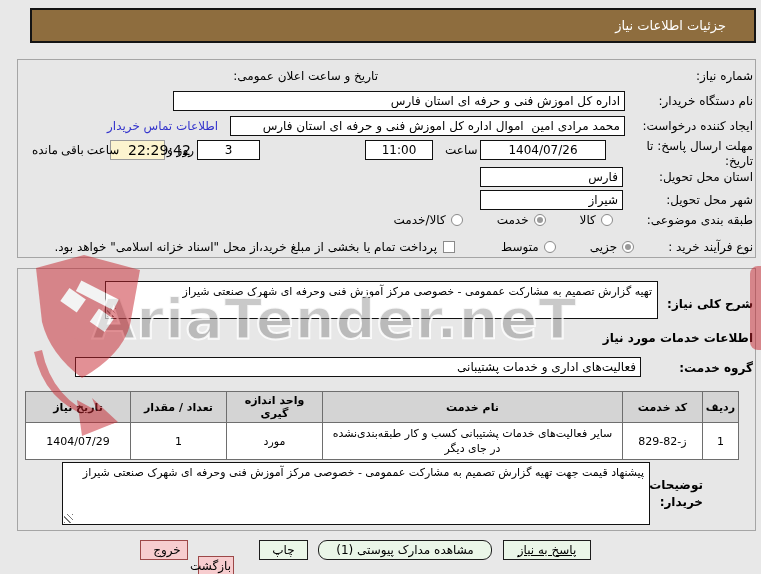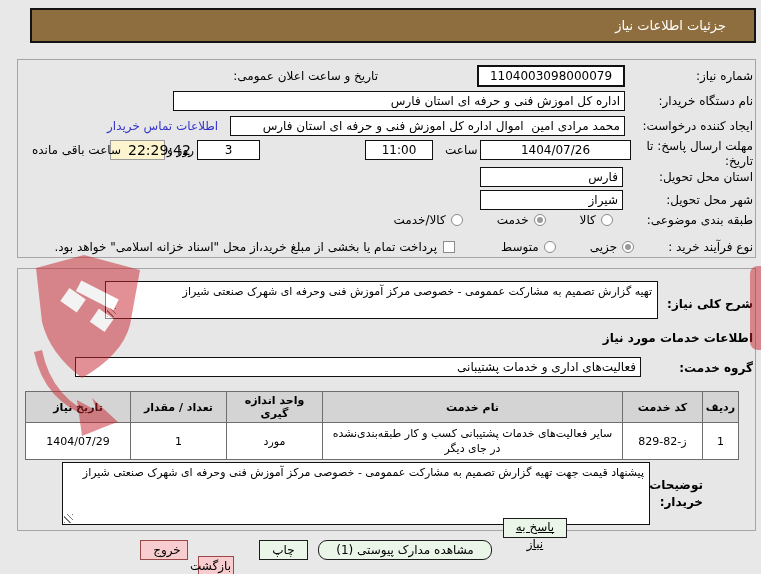--- a/index.html
+++ b/index.html
@@ -47,41 +47,40 @@
 
 <div id="stage">
 
   <div class="titlebar">
     <span>جزئیات اطلاعات نیاز</span>
   </div>
 
   <div class="groupbox" style="left:17px;top:59px;width:739px;height:199px;"></div>
 
   <div class="lbl" style="right:8px;top:69px;">شماره نیاز:</div>
-  <input class="inp center" style="left: 477px; top: 65px; width: 148px; height: 22px; border-width: 2px; direction: ltr;" readonly="" value="1104003098000079">
   <div class="lbl" style="right:383px;top:69px;">تاریخ و ساعت اعلان عمومی:</div>
 
   <div class="lbl" style="right:8px;top:94px;">نام دستگاه خریدار:</div>
   <input class="inp r" style="left: 173px; top: 91px; width: 452px;" readonly="" value="اداره کل اموزش فنی و حرفه ای استان فارس">
 
   <div class="lbl" style="right:8px;top:119px;">ایجاد کننده درخواست:</div>
   <input class="inp r" style="left: 230px; top: 116px; width: 395px;" readonly="" value="محمد مرادی امین  اموال اداره کل اموزش فنی و حرفه ای استان فارس">
   <span class="link" style="left:107px;top:119px;">اطلاعات تماس خریدار</span>
 
   <div class="lbl" style="right:8px;top:139px;">
     <span>مهلت ارسال پاسخ: تا</span><br>
     <span>تاریخ:</span>
   </div>
-  <input class="inp center" style="left: 480px; top: 140px; width: 151px; direction: ltr;" readonly="" value="1404/07/26">
+  <input class="inp center" style="left: 480px; top: 140px; width: 126px; direction: ltr;" readonly="" value="1404/07/26">
   <div class="lbl" style="left:445px;top:143px;text-align:left;">ساعت</div>
   <input class="inp center" style="left: 365px; top: 140px; width: 68px; direction: ltr;" readonly="" value="11:00">
   <input class="inp center" style="left: 197px; top: 140px; width: 63px; direction: ltr;" readonly="" value="3">
   <div class="lbl" style="left:167px;top:143px;text-align:center;">روز و</div>
   <div class="timer" style="left:110px;top:140px;width:55px;direction:ltr;">22:29:42</div>
-  <div class="lbl" style="left:32px;top:143px;text-align:right;">ساعت باقی مانده</div>
+  <div class="lbl" style="left:32px;top:143px;text-align:right;font-family:Liberation Serif, serif;">ساعت باقی مانده</div>
 
   <div class="lbl" style="right:8px;top:170px;">استان محل تحویل:</div>
   <input class="inp r" style="left: 480px; top: 167px; width: 143px;" readonly="" value="فارس">
   <div class="lbl" style="right:8px;top:193px;">شهر محل تحویل:</div>
   <input class="inp r" style="left: 480px; top: 190px; width: 143px;" readonly="" value="شیراز">
 
   <div class="optrow" style="right:8px;top:213px;">
     <span>طبقه بندی موضوعی:</span>
     <span class="opt">
       <span class="radio"></span>
@@ -154,26 +153,27 @@
     </tbody>
   </table>
 
   <div class="lbl bold" style="right:58px;top:477px;line-height:17px;">
     <span>توضیحات</span><br>
     <span>خریدار:</span>
   </div>
   <textarea class="ta" style="left: 62px; top: 462px; width: 588px; height: 63px;" readonly="">پیشنهاد قیمت جهت تهیه گزارش تصمیم به مشارکت عممومی - خصوصی مرکز آموزش فنی وحرفه ای شهرک صنعتی شیراز</textarea>
   <div class="rsz" style="left:64px;top:514px;"></div>
 
-  <button class="btn green" style="left:503px;top:518px;width:64px;text-decoration:underline;">پاسخ به نیاز</button>
+  <button class="btn green" style="left:503px;top:540px;width:88px;text-decoration:underline;">پاسخ به نیاز</button>
   <button class="btn green" style="left:318px;top:540px;width:174px;border-radius:9px;">مشاهده مدارک پیوستی (1)</button>
   <button class="btn green" style="left:259px;top:540px;width:49px;">چاپ</button>
   <button class="btn pink" style="left:198px;top:556px;width:36px;">بازگشت</button>
   <button class="btn pink" style="left:140px;top:540px;width:48px;">خروج</button>
 
+  <div class="wm wm-text">AriaTender.neT</div>
   <div class="wm" style="left:22px;top:250px;width:150px;height:190px;">
     <svg width="150" height="190" viewBox="0 0 150 190">
       <g opacity="0.5">
         <path d="M62 5 L118 20 L108 75 Q100 105 60 128 Q28 104 20 72 L14 18 Z" fill="#c6242d"></path>
         <g transform="rotate(35 65 60)">
           <rect x="38" y="52" width="54" height="16" fill="#ffffff"></rect>
           <rect x="58" y="30" width="16" height="60" fill="#c6242d"></rect>
           <rect x="44" y="36" width="42" height="12" fill="#ffffff" transform="rotate(-8 65 42)"></rect>
         </g>
         <path d="M20 100 Q30 150 78 168 L70 148 L96 172 L62 182 L70 168 Q22 152 12 102 Z" fill="#c6242d"></path>

